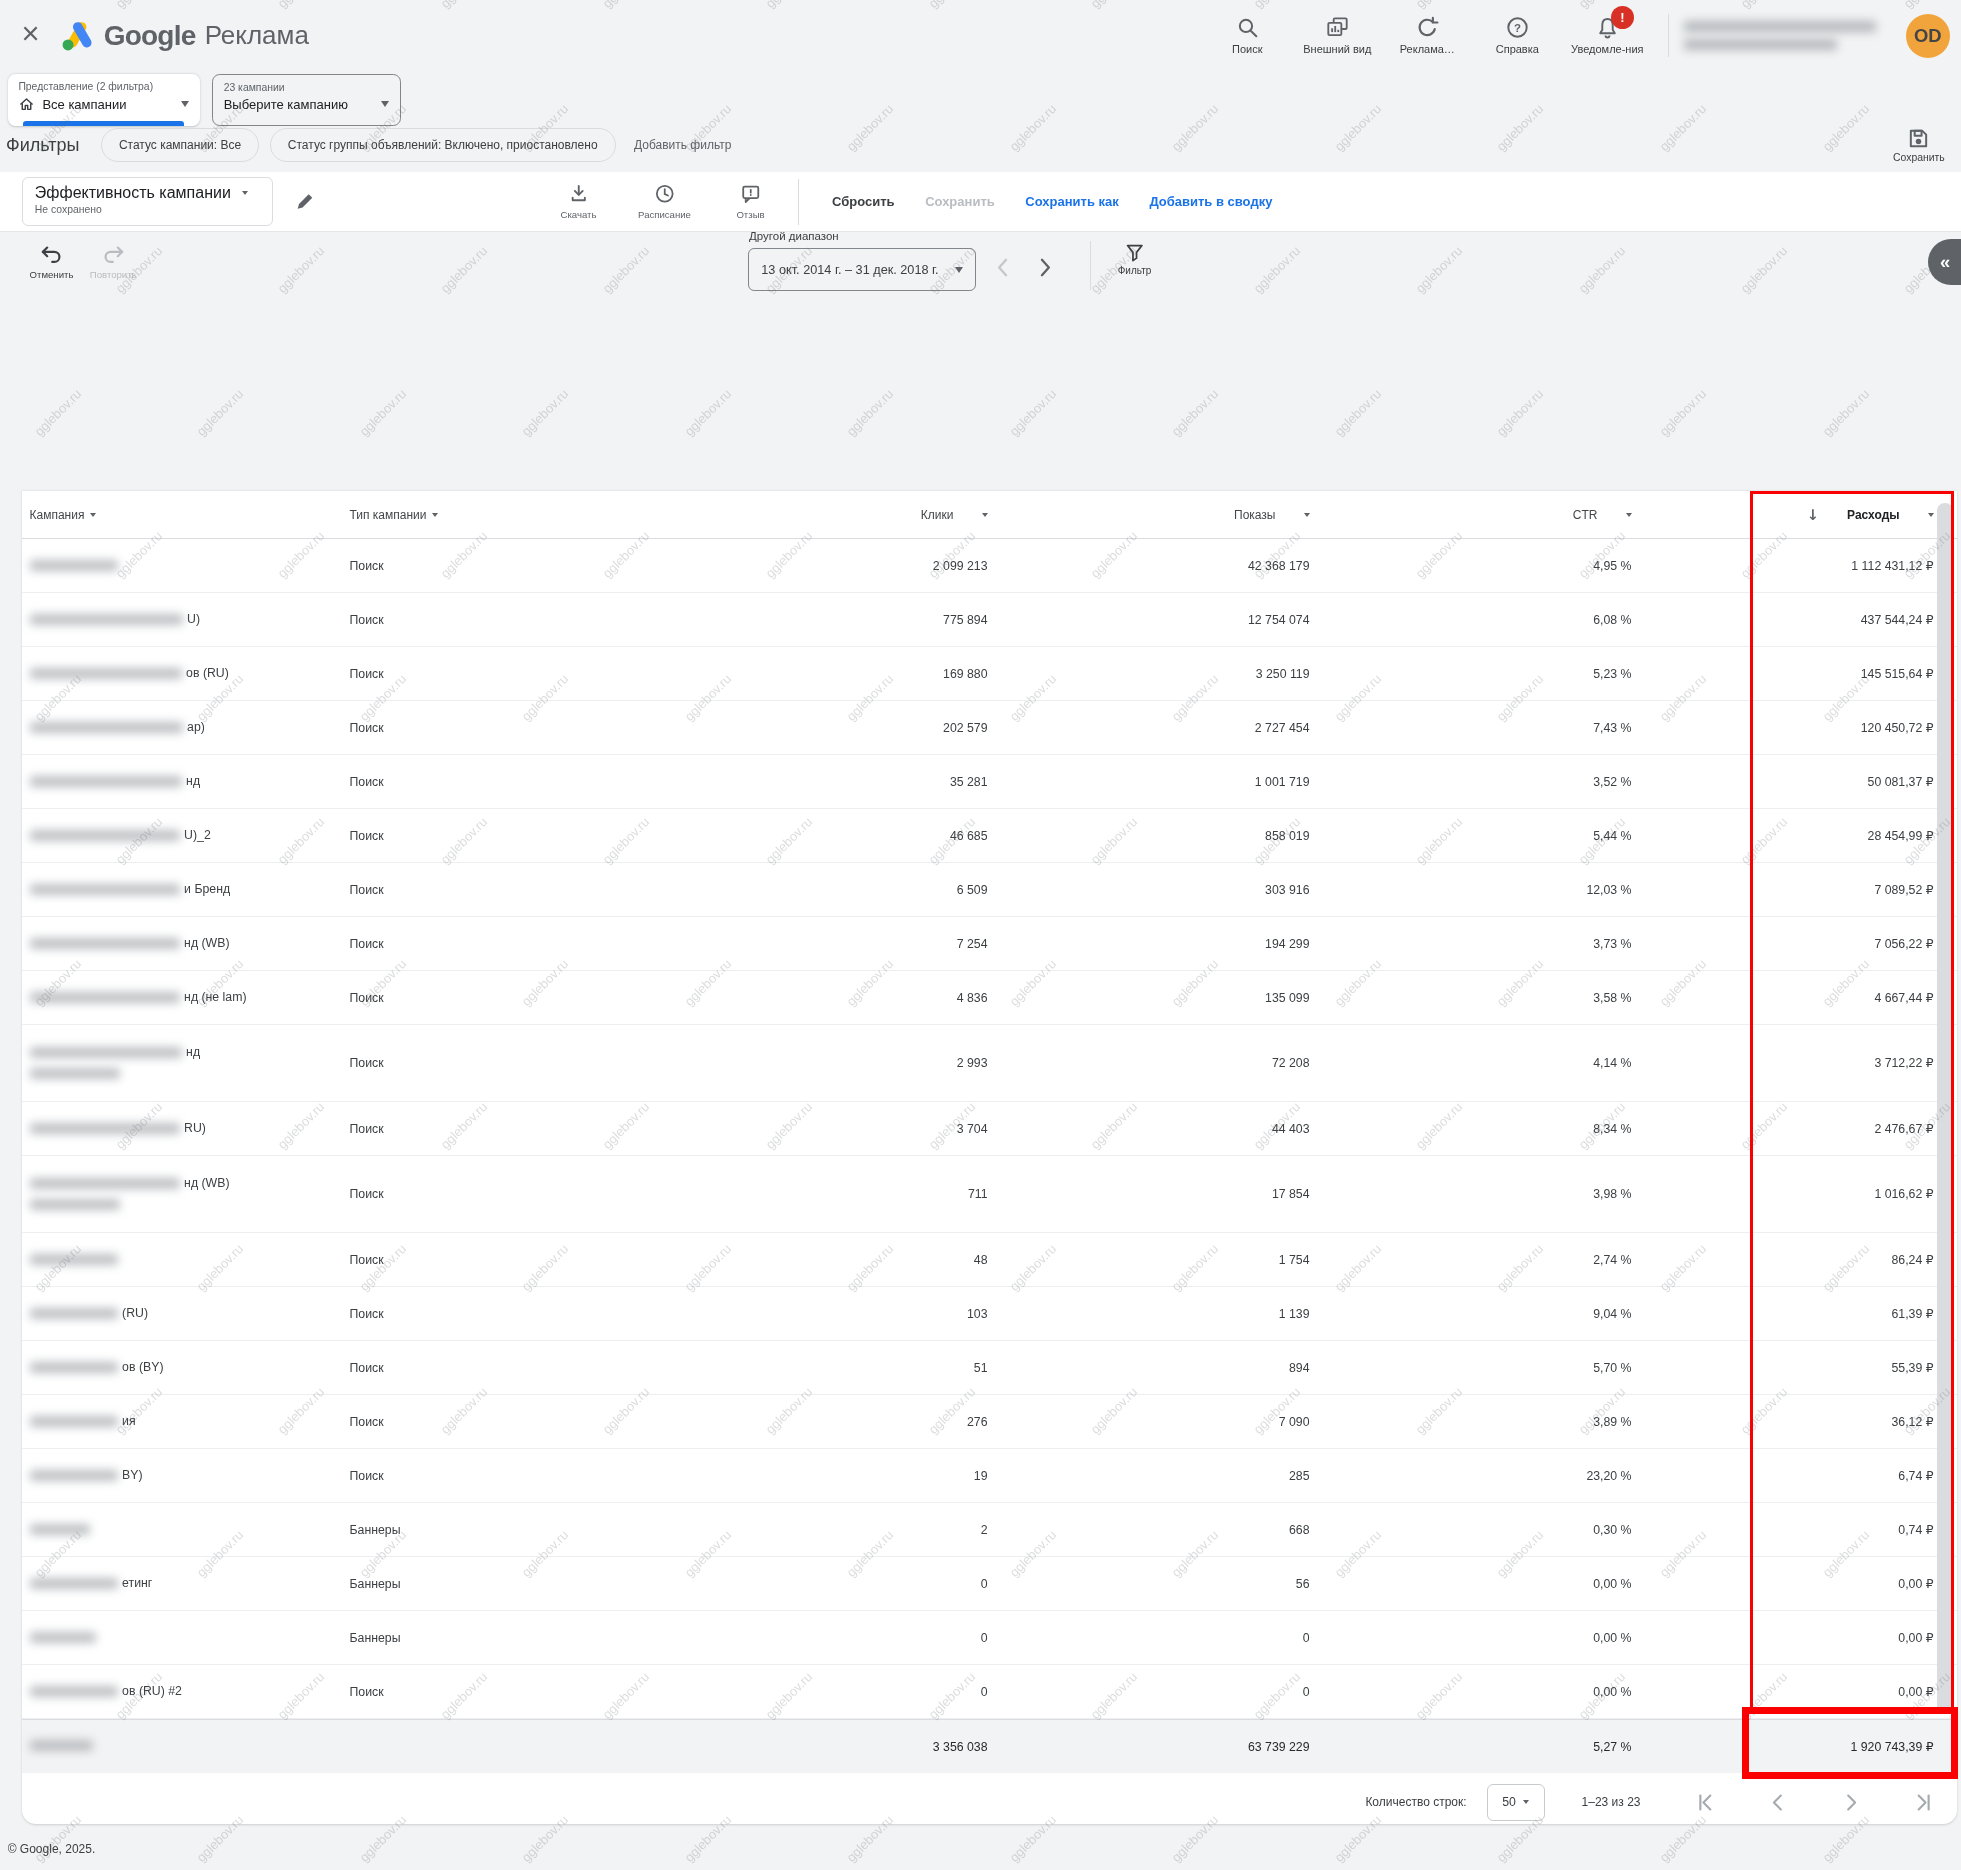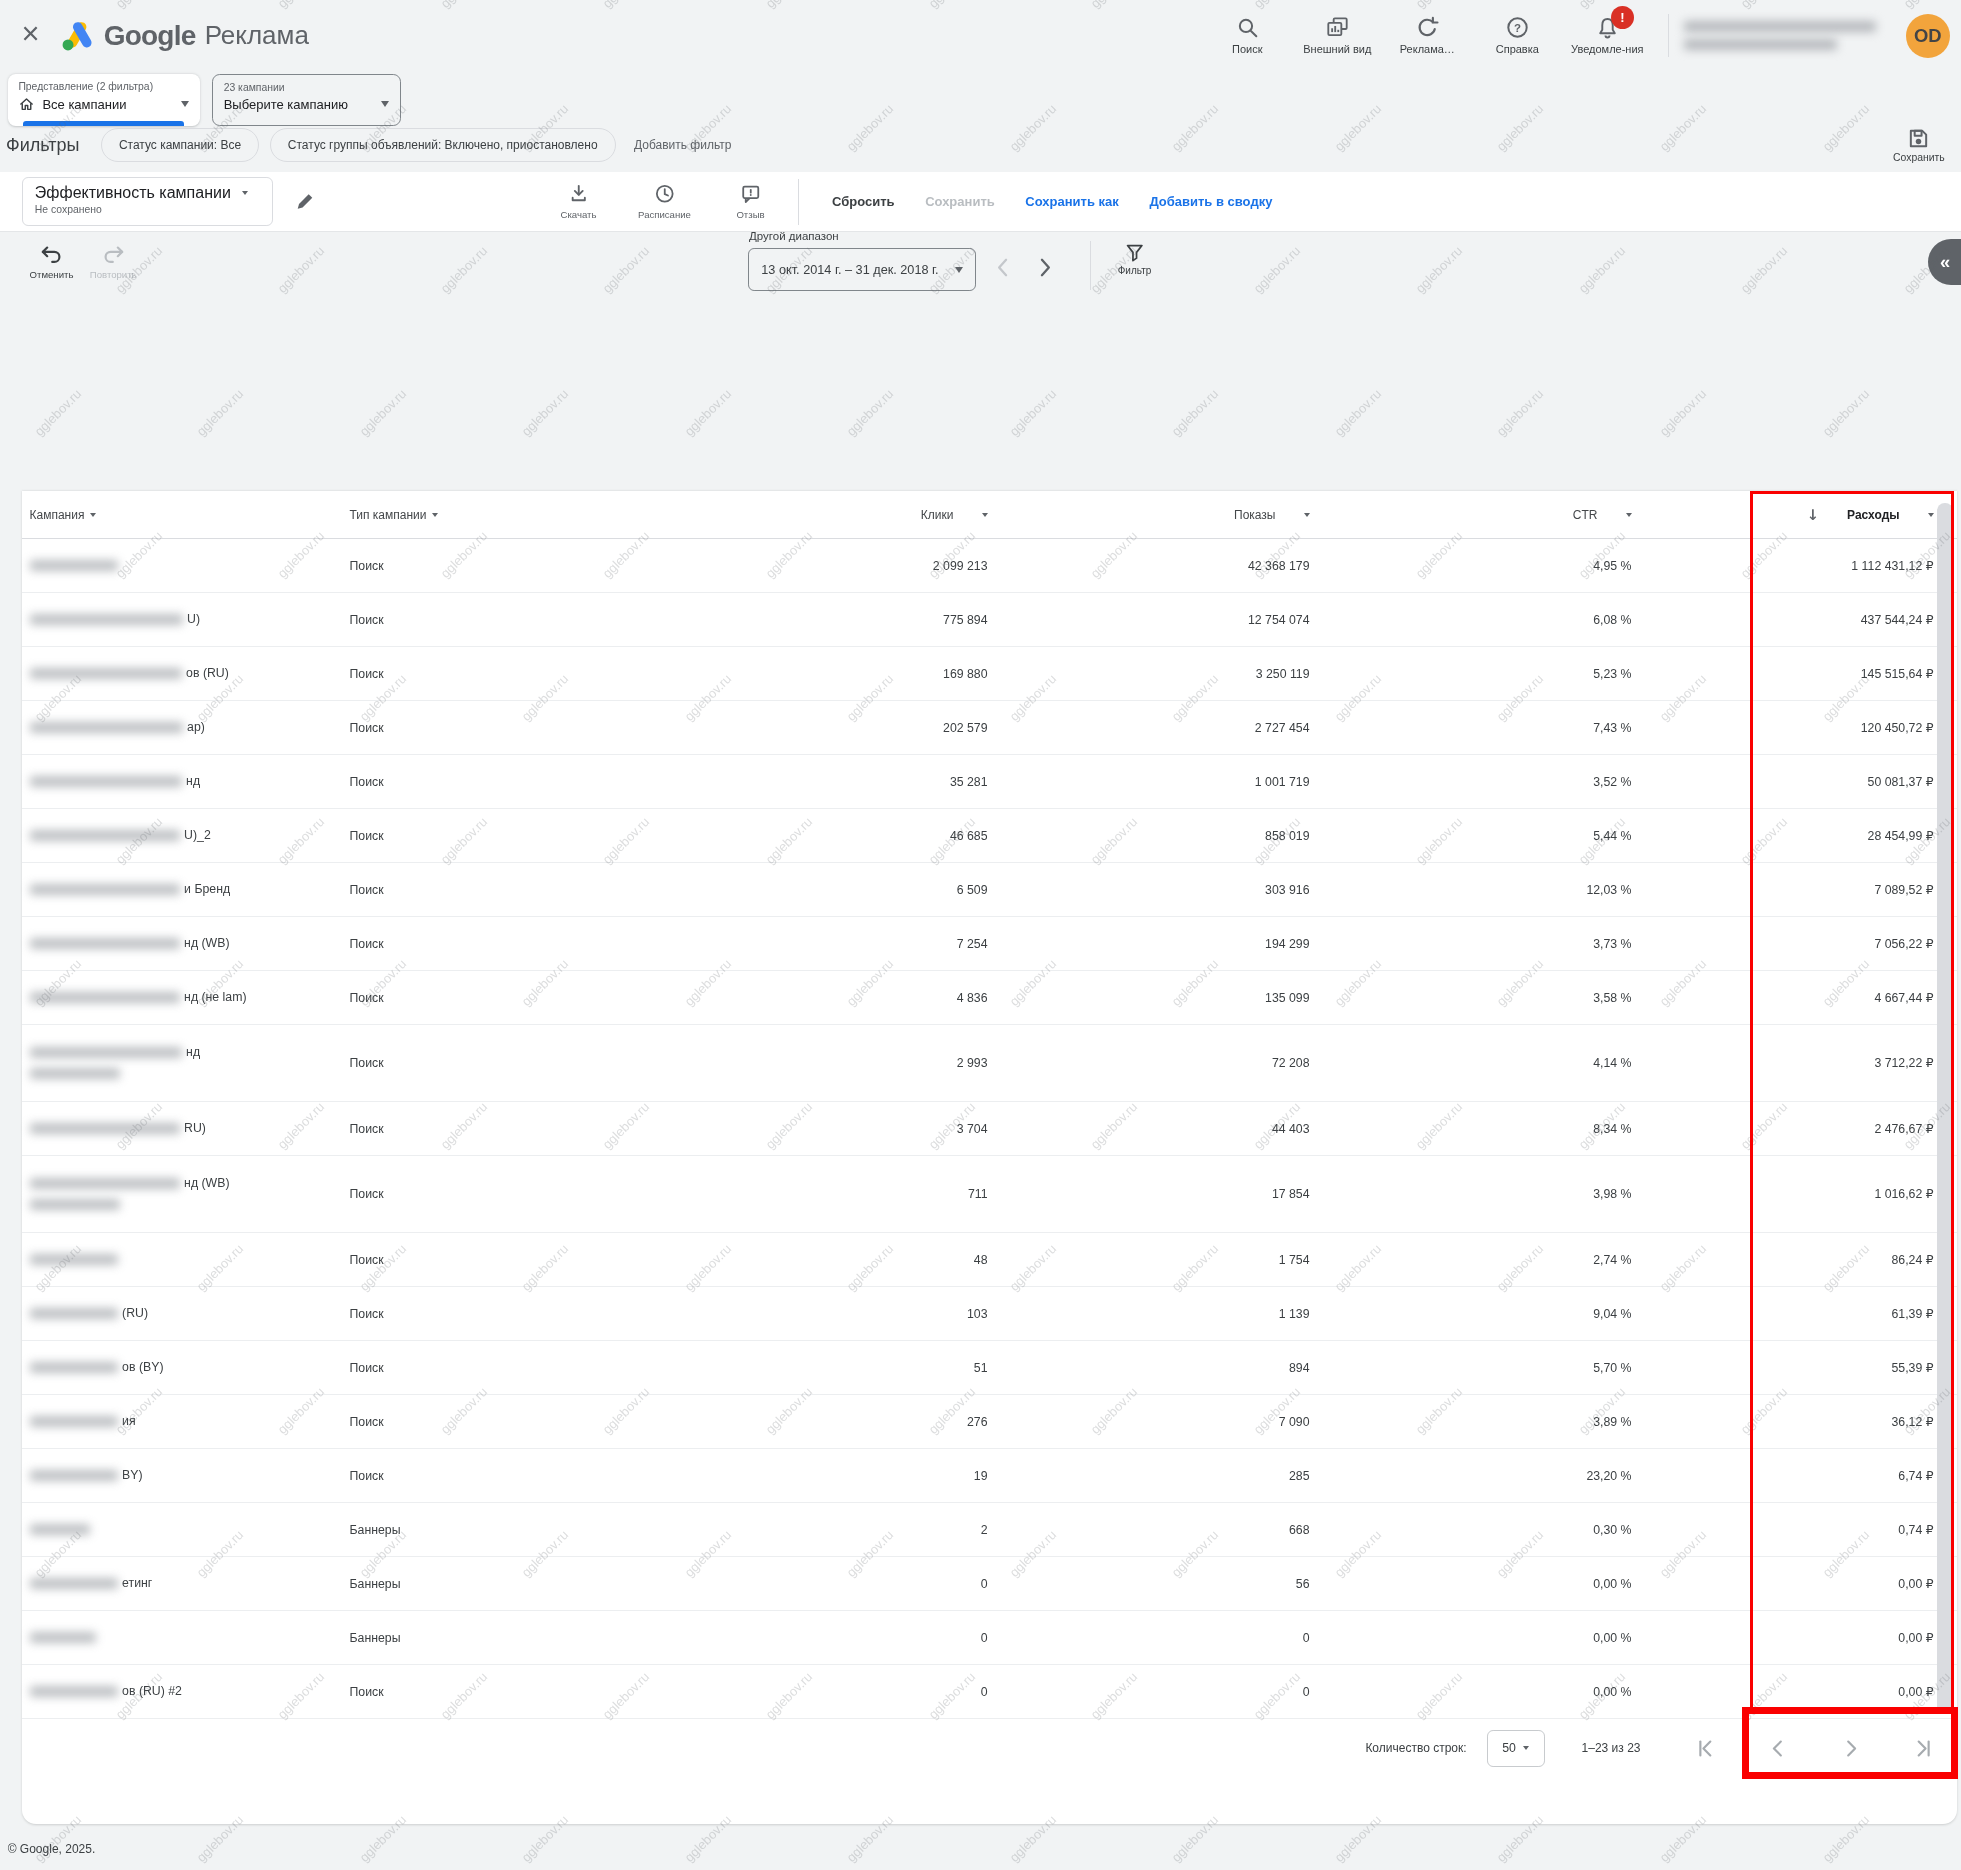--- a/index.html
+++ b/index.html
@@ -622,20 +622,28 @@
             </div>
           </div>
           <div class="td">Поиск</div>
           <div class="td num">0</div>
           <div class="td num">0</div>
           <div class="td num">0,00 %</div>
           <div class="td num">0,00 ₽</div>
         </div>
       </div>
 
+    <div class="tgrid total-row">
+      <div class="td campaign-cell"><span class="blur-blob" style="width:63px"></span></div>
+      <div class="td"></div>
+      <div class="td num">3 356 038</div>
+      <div class="td num">63 739 229</div>
+      <div class="td num">5,27 %</div>
+      <div class="td num">1 920 743,39 ₽</div>
+    </div>
 
     <div class="pagination">
       <span class="pag-label">Количество строк:</span>
       <span class="rows-select">
         <span>50</span>
         <span class="caret sm"></span>
       </span>
       <span class="pag-range">1–23 из 23</span>
       <span class="pager">
         <span>

